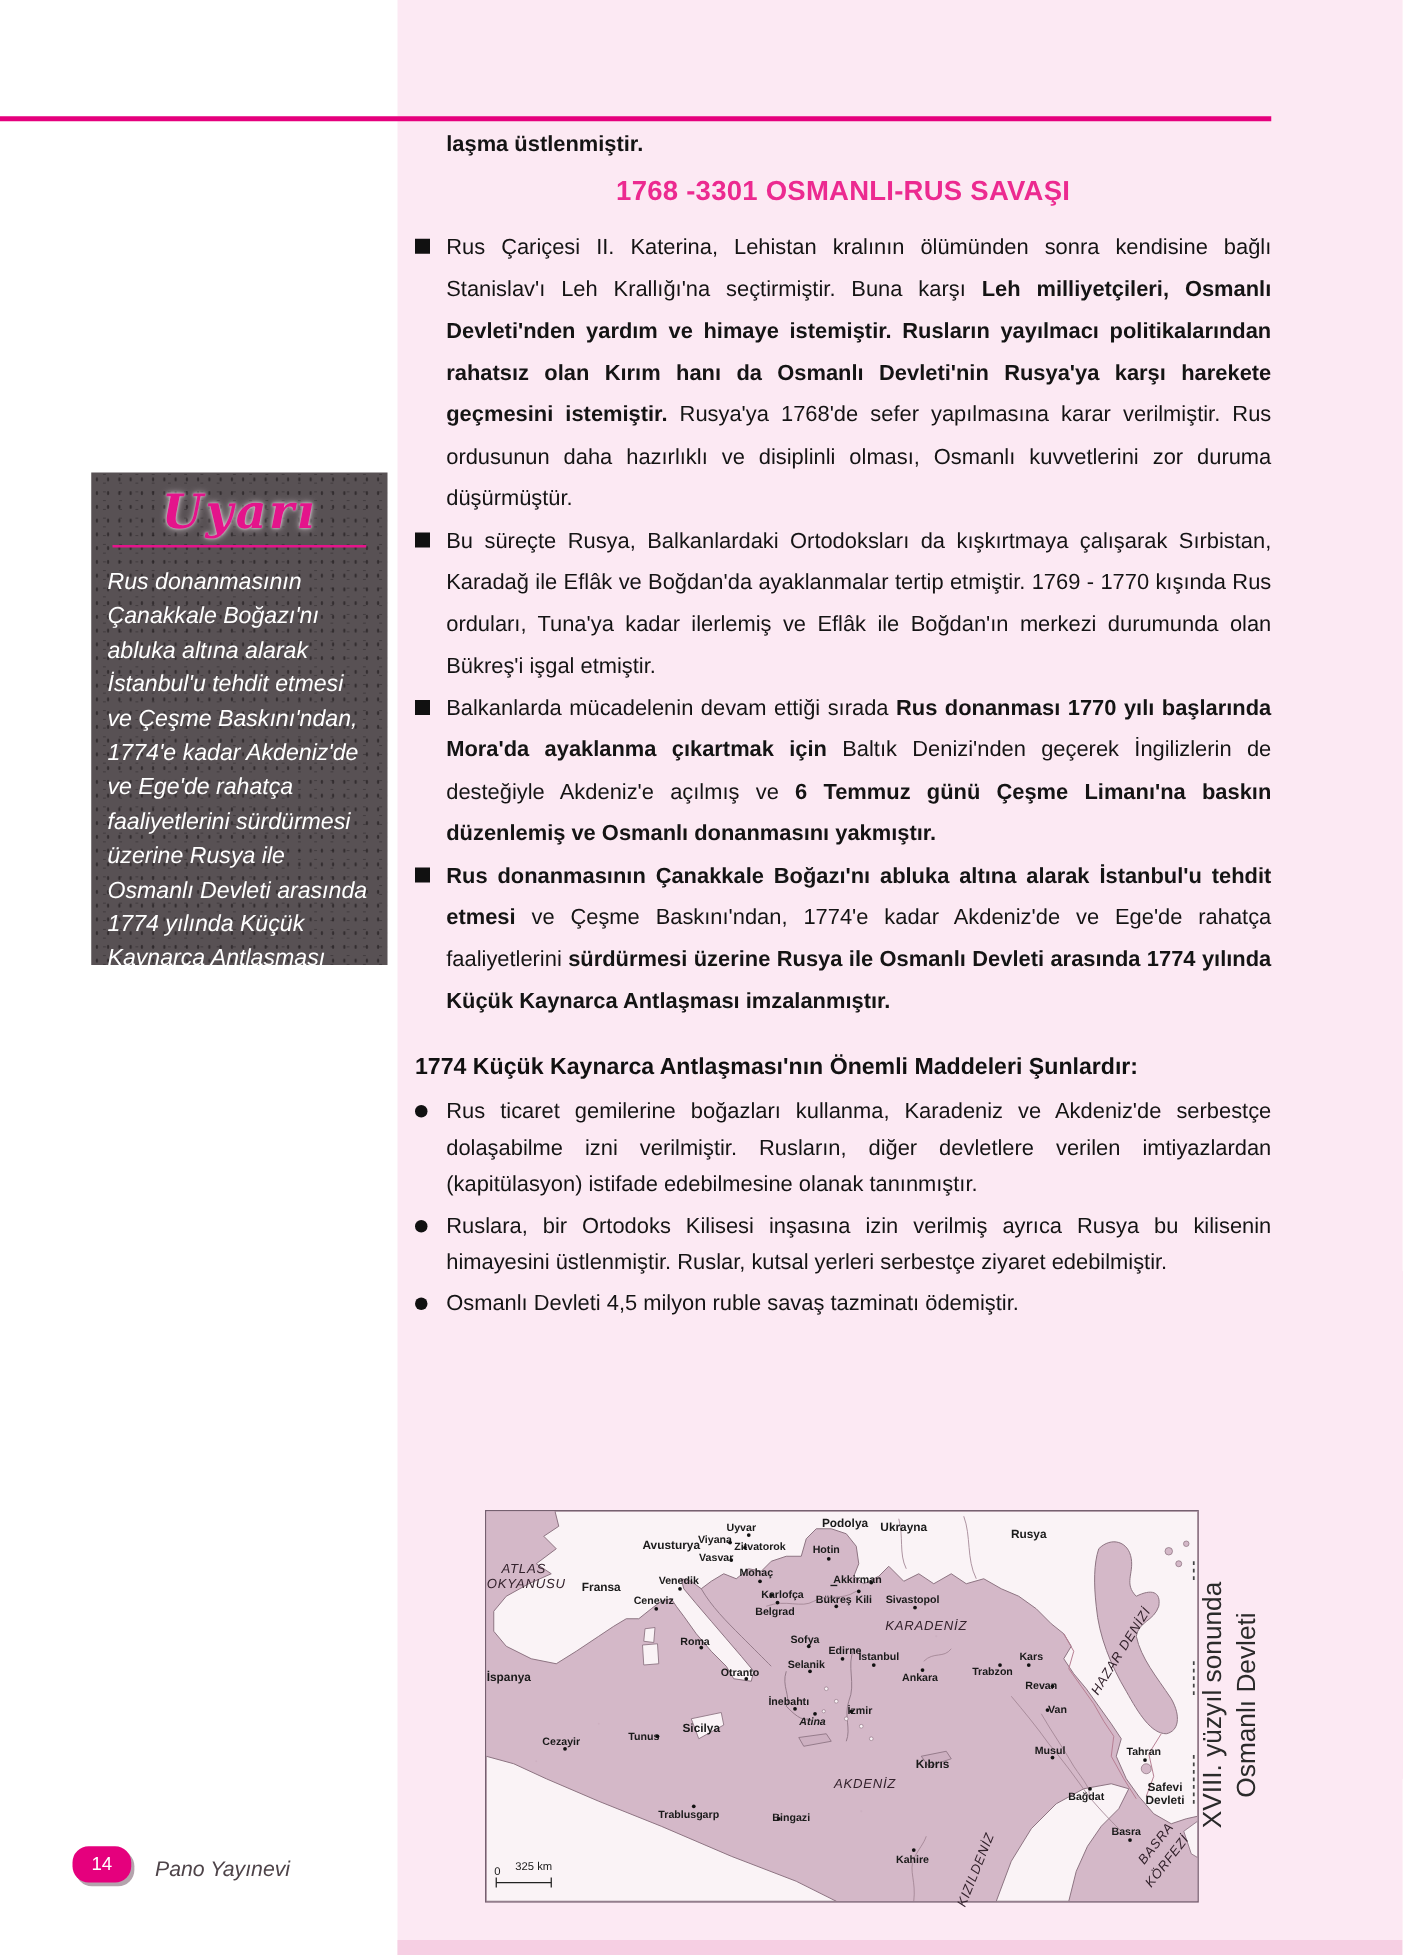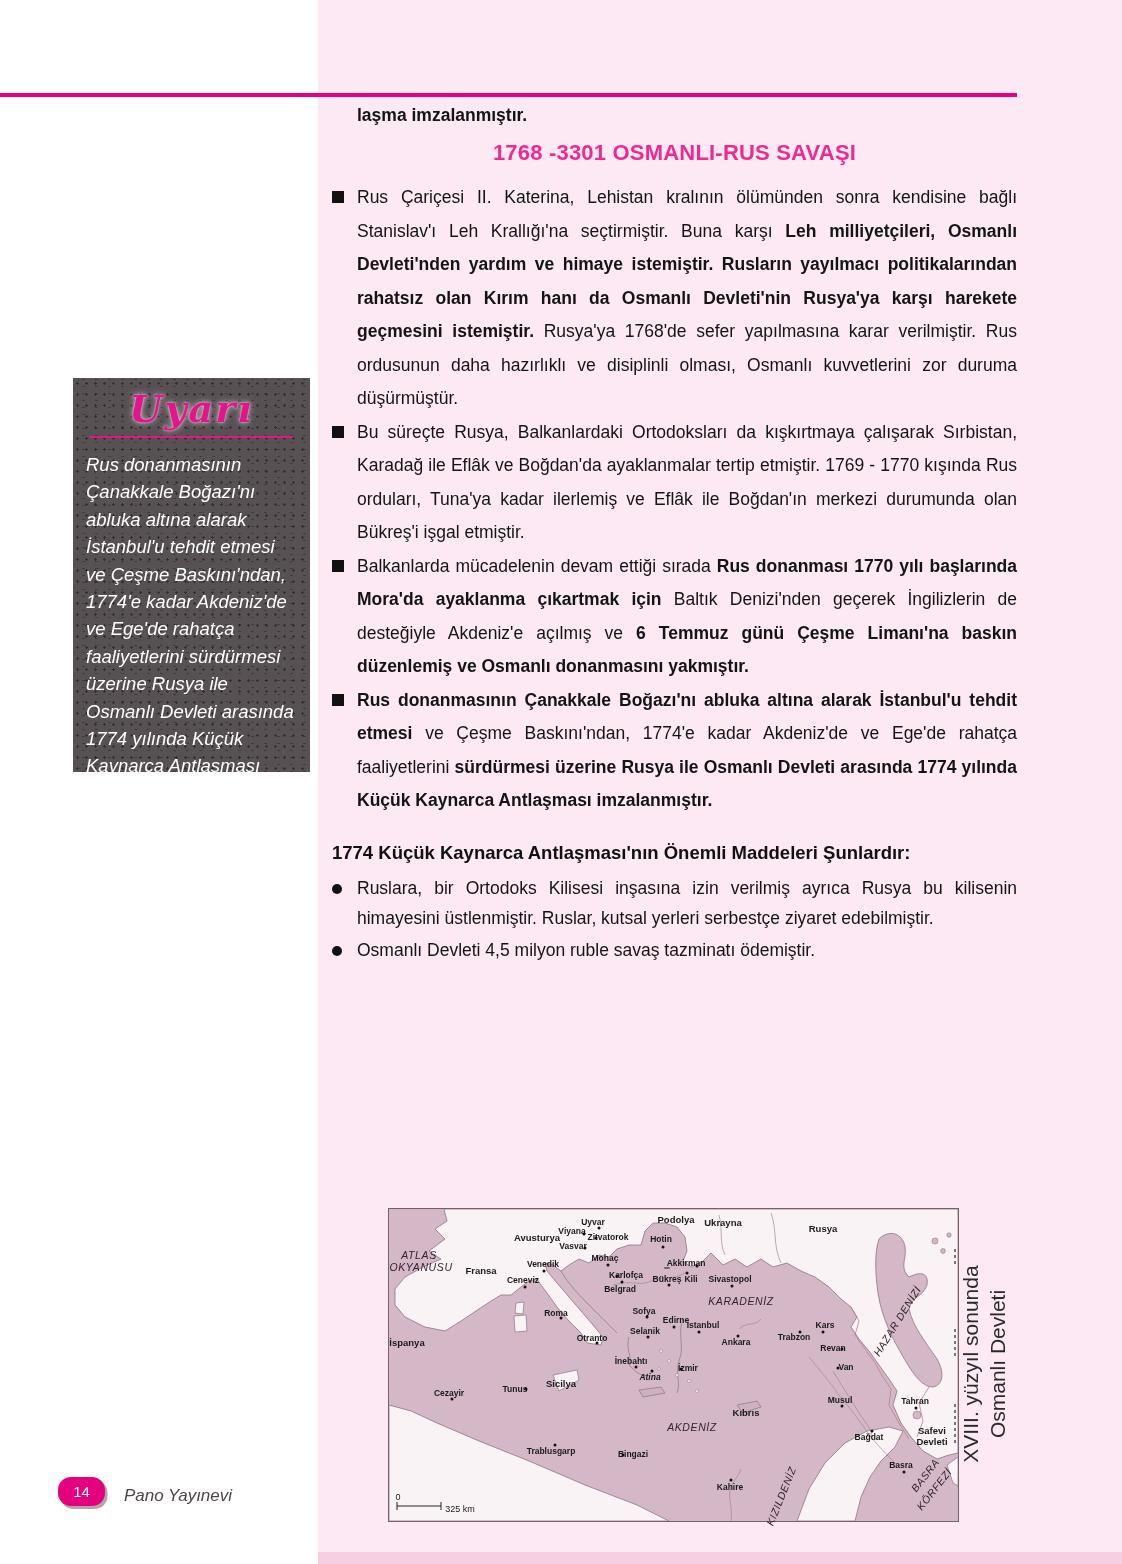--- a/index.html
+++ b/index.html
@@ -81,21 +81,21 @@
     display:flex;align-items:center;justify-content:center;}
   #publisher{left:124px;top:1486px;font-style:italic;font-size:17px;color:#4e4449;}
 </style>
 </head>
 <body>
 
 <div class="abs" id="pink-panel"></div>
 <div class="abs" id="bottom-strip"></div>
 <div class="abs" id="top-rule"></div>
 
-<div class="abs" id="lead-line">laşma imzalanmıştır.</div>
+<div class="abs" id="lead-line">laşma üstlenmiştir.</div>
 
 <h1 class="abs" id="main-title" style="margin:0">1768 -3301 OSMANLI-RUS SAVAŞI</h1>
 
 <div class="abs" id="war-bullets">
   <div class="sq-item">
     <span class="sq-marker"></span>
     <div class="sq-text"><span>Rus Çariçesi II. Katerina, Lehistan kralının ölümünden sonra kendisine bağlı Stanislav'ı Leh Krallığı'na seçtirmiştir. Buna karşı </span><span class="b">Leh milliyetçileri, Osmanlı Devleti'nden yardım ve himaye istemiştir. Rusların yayılmacı politikalarından rahatsız olan Kırım hanı da Osmanlı Devleti'nin Rusya'ya karşı harekete geçmesini istemiştir.</span><span> Rusya'ya 1768'de sefer yapılmasına karar verilmiştir. Rus ordusunun daha hazırlıklı ve disiplinli olması, Osmanlı kuvvetlerini zor duruma düşürmüştür.</span></div>
   </div>
   <div class="sq-item">
     <span class="sq-marker"></span>
@@ -113,20 +113,24 @@
 
 <div class="abs" id="uyari-box">
   <div id="uyari-title">Uyarı</div>
   <div id="uyari-rule"></div>
   <div id="uyari-text">Rus donanmasının Çanakkale Boğazı'nı abluka altına alarak İstanbul'u tehdit etmesi ve Çeşme Baskını'ndan, 1774'e kadar Akdeniz'de ve Ege'de rahatça faaliyetlerini sürdürmesi üzerine Rusya ile Osmanlı Devleti arasında 1774 yılında Küçük Kaynarca Antlaşması imzalanmıştır.</div>
 </div>
 
 <h2 class="abs" id="treaty-heading">1774 Küçük Kaynarca Antlaşması'nın Önemli Maddeleri Şunlardır:</h2>
 
 <div class="abs" id="treaty-list">
+    <div class="rd-item">
+      <span class="rd-marker"></span>
+      <div class="rd-text">Rus ticaret gemilerine boğazları kullanma, Karadeniz ve Akdeniz'de serbestçe dolaşabilme izni verilmiştir. Rusların, diğer devletlere verilen imtiyazlardan (kapitülasyon) istifade edebilmesine olanak tanınmıştır.</div>
+    </div>
     <div class="rd-item">
       <span class="rd-marker"></span>
       <div class="rd-text">Ruslara, bir Ortodoks Kilisesi inşasına izin verilmiş ayrıca Rusya bu kilisenin himayesini üstlenmiştir. Ruslar, kutsal yerleri serbestçe ziyaret edebilmiştir.</div>
     </div>
     <div class="rd-item">
       <span class="rd-marker"></span>
       <div class="rd-text">Osmanlı Devleti 4,5 milyon ruble savaş tazminatı ödemiştir.</div>
     </div>
   </div>
 
@@ -310,21 +314,21 @@
       <div class="map-dot" style="left: 166px; top: 236px;"></div>
       <div class="map-label city" style="left: 244px; top: 245px;">Bingazi</div>
       <div class="map-dot" style="left: 234px; top: 246px;"></div>
       <div class="map-label city" style="left: 341px; top: 278px;">Kahire</div>
       <div class="map-dot" style="left: 342px; top: 271px;"></div>
       <div class="map-label city" style="left: 126px; top: 180px;">Tunus</div>
       <div class="map-dot" style="left: 137px; top: 180px;"></div>
       <div class="map-label city" style="left: 60px; top: 184px;">Cezayir</div>
       <div class="map-dot" style="left: 63px; top: 190px;"></div>
       <div class="map-label scale" style="left: 9px; top: 288px;">0</div>
-      <div class="map-label scale" style="left: 38px; top: 300px; margin-left: 33px;">325 km</div>
+      <div class="map-label scale" style="left: 38px; top: 284px;">325 km</div>
     </div>
 </div>
 
 <div class="abs" id="map-caption">
   <div class="rot">
     <div>XVIII. yüzyıl sonunda</div>
     <div>Osmanlı Devleti</div>
   </div>
 </div>
 

